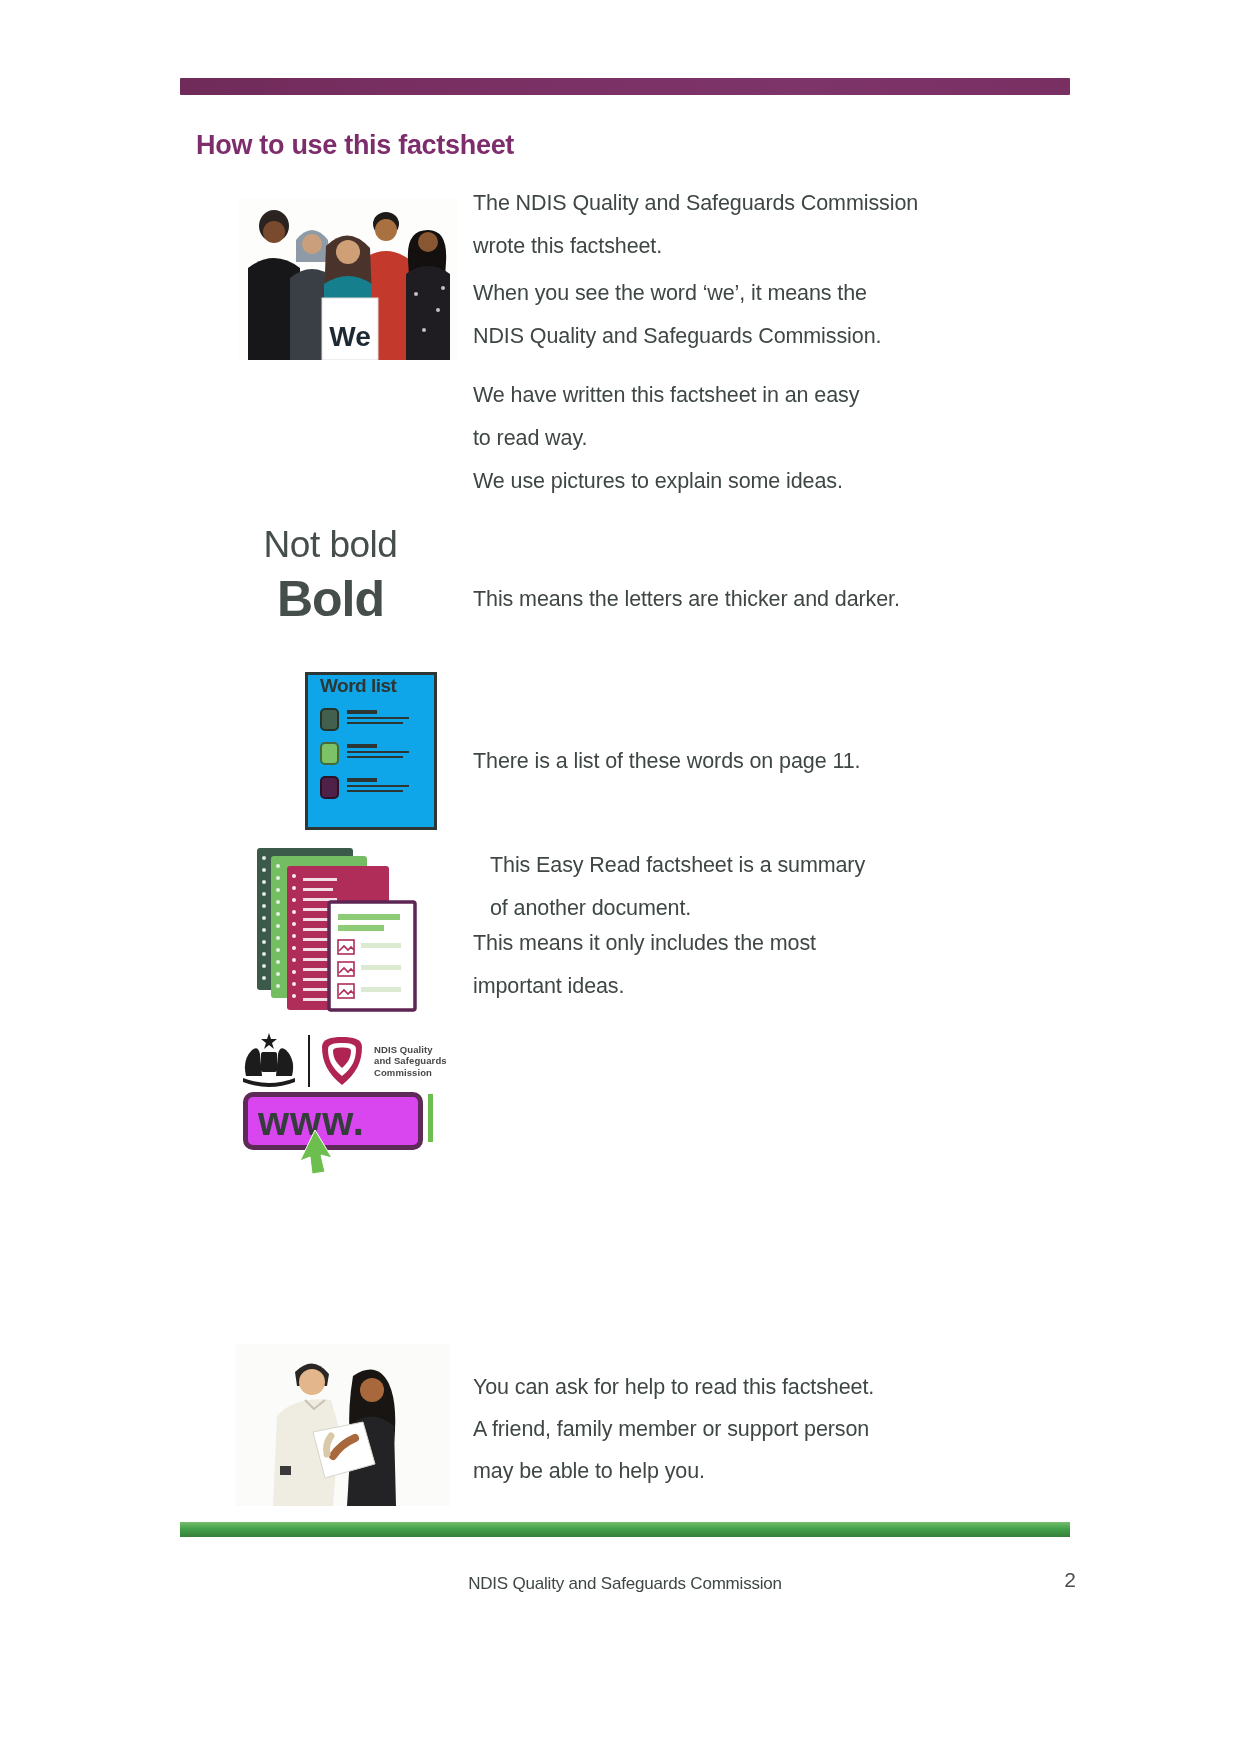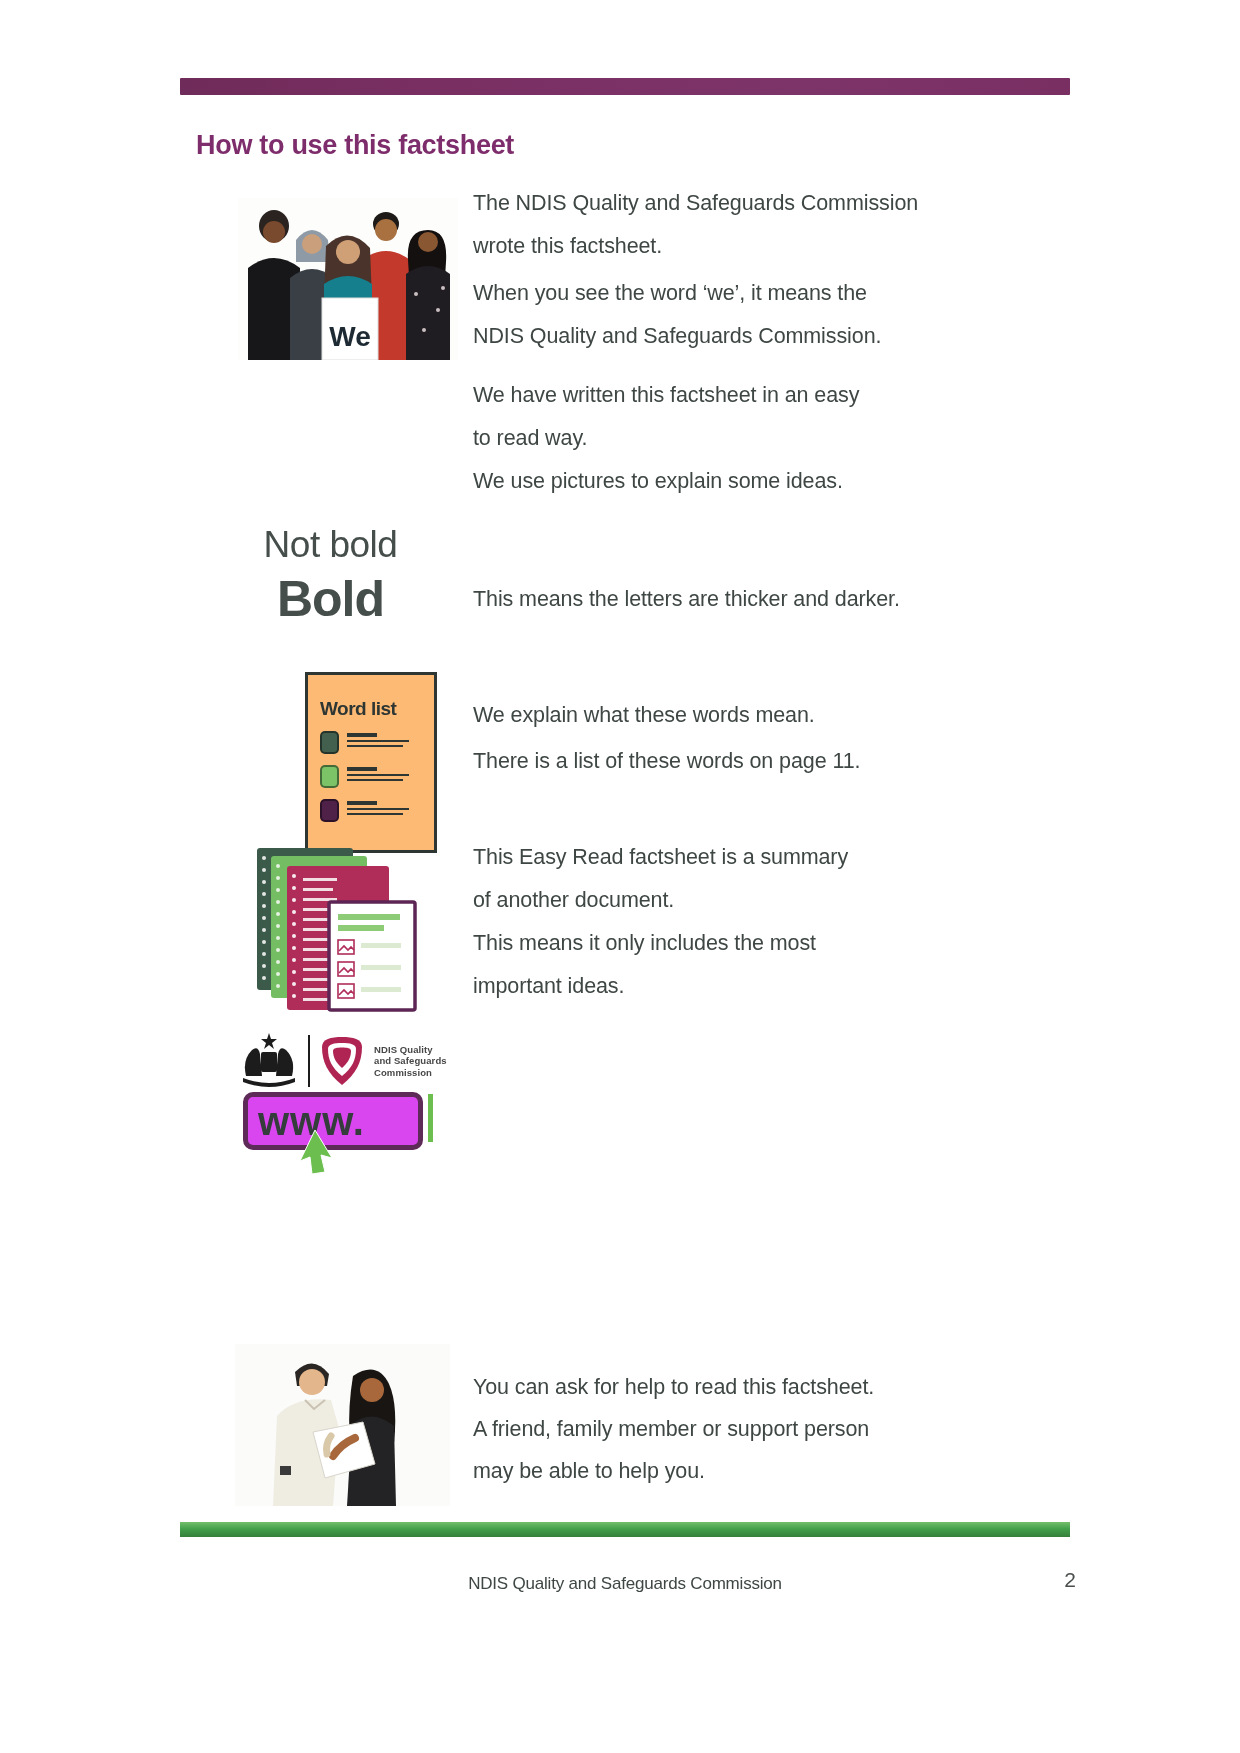--- a/index.html
+++ b/index.html
@@ -17,22 +17,22 @@
   .p{position:absolute;left:293px;font-size:21.5px;line-height:43px;color:var(--body_text);
     letter-spacing:-0.1px;white-space:nowrap;}
   .p b{font-weight:bold;}
   .link{color:var(--link);font-weight:bold;text-decoration:underline;text-underline-offset:4px;cursor:pointer;}
   .imgbox{position:absolute;}
   
   .sample{position:absolute;left:48px;top:4px;width:205px;text-align:center;color:#454e4b;}
   .sample .reg{font-size:37px;letter-spacing:-0.5px;}
   .sample .bld{font-size:50px;font-weight:bold;margin-top:4px;letter-spacing:-1px;}
   
-  .wordlist{position:absolute;left:125px;top:4px;width:104px;height:146px;background:#fdba74;
-    border:3px solid #2e3634;padding:23px 10px 6px 12px;}
+  .wordlist{position:absolute;left:125px;top:4px;width:104px;height:146px;background:#0ea5e9;
+    border:3px solid #2e3634;padding:0 10px 6px 12px;}
   .wl-title{font-size:19px;font-weight:bold;color:#2e3634;letter-spacing:-0.5px;}
   .wl-item{display:flex;gap:8px;margin-top:11px;align-items:flex-start;}
   .wl-swatch{width:19px;height:23px;border-radius:5px;flex:0 0 auto;border:2px solid rgba(0,0,0,.45);box-sizing:border-box;}
   .wl-swatch.c1{background:var(--wl_dark_green);}
   .wl-swatch.c2{background:var(--wl_light_green);}
   .wl-swatch.c3{background:var(--wl_purple);}
   .wl-lines i{display:block;background:#2e3634;}
   .wl-lines i.l1{width:30px;height:4px;margin:2px 0 3px;}
   .wl-lines i.l2{width:62px;height:2px;margin-bottom:3px;}
   .wl-lines i.l3{width:56px;height:2px;}
@@ -125,21 +125,20 @@
       </div>
       <div class="wl-item">
         <span class="wl-swatch c3"></span>
         <span class="wl-lines">
             <i class="l1"></i>
             <i class="l2"></i>
             <i class="l3"></i>
           </span>
       </div>
     </div>
-    <div class="p" style="top:26px;">We explain what these words mean.</div>
     <div class="p" style="top:72px;">There is a list of these words on page 11.</div>
   </div>
 
   <div class="row" style="top:836px;height:190px;">
     <div class="imgbox" style="left:75px;top:6px;width:165px;height:170px;">
       <svg width="165" height="170" viewBox="0 0 165 170">
         <rect x="2" y="6" width="96" height="142" rx="3" fill="#3c5a49"></rect>
         <g fill="#ffffff" opacity="0.85">
           <circle cx="9" cy="16" r="2"></circle>
             <circle cx="9" cy="28" r="2"></circle>
@@ -207,21 +206,21 @@
             <path d="M84,131 l5,-5 l4,4 l3,-3 l3,3"></path>
             <path d="M84,153 l5,-5 l4,4 l3,-3 l3,3"></path>
         </g>
         <g fill="#dcead2">
           <rect x="106" y="101" width="40" height="5"></rect>
             <rect x="106" y="123" width="40" height="5"></rect>
             <rect x="106" y="145" width="40" height="5"></rect>
         </g>
       </svg>
     </div>
-    <div class="p" style="top:0px;">This Easy Read factsheet is a summary<br>of another document.</div>
+    <div class="p" style="top:8px;margin-left:17px;">This Easy Read factsheet is a summary<br>of another document.</div>
     <div class="p" style="top:86px;">This means it only includes the most<br>important ideas.</div>
   </div>
 
   <div class="row" style="top:1028px;height:170px;">
     <div class="govlogo">
       <svg width="58" height="58" viewBox="0 0 58 58">
         <g fill="#1c1c1c">
           <polygon points="29,1 31,7 37,7 32,11 34,17 29,13 24,17 26,11 21,7 27,7"></polygon>
           <path d="M6,44 q-4,-16 6,-26 q6,-5 8,4 l2,22 Z"></path>
           <path d="M52,44 q4,-16 -6,-26 q-6,-5 -8,4 l-2,22 Z"></path>

